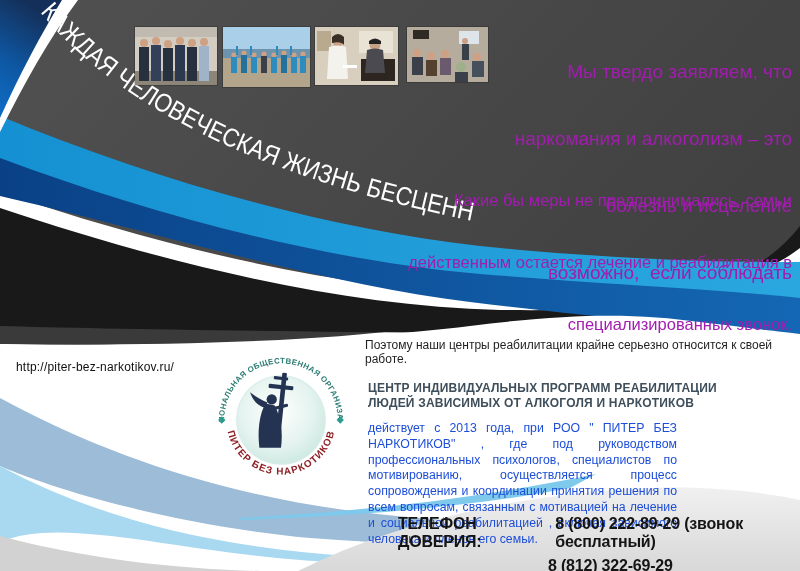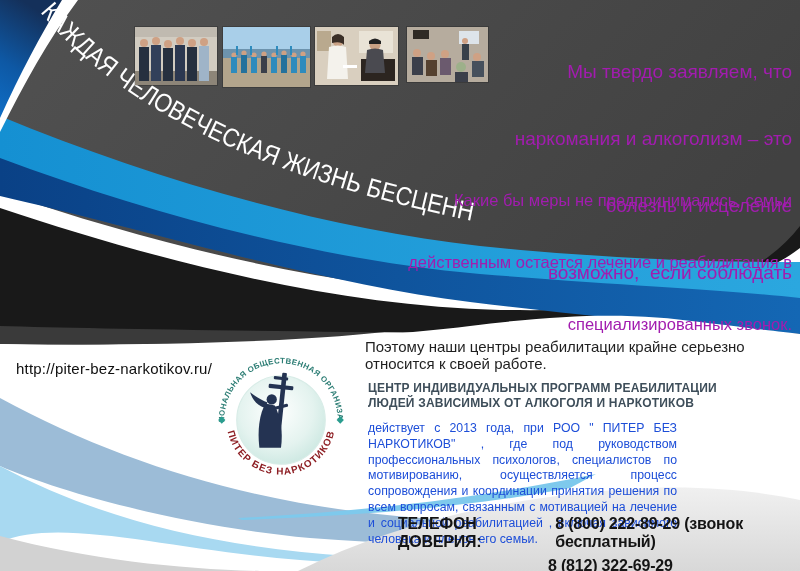--- a/index.html
+++ b/index.html
@@ -9,25 +9,25 @@
   }
   #poster svg{display:block;}
   .abs{position:absolute;}
   #bg{position:absolute;left:0;top:0;width:800px;height:571px;}
   #slogan-svg{position:absolute;left:0;top:0;width:540px;height:270px;pointer-events:none;}
   #slogan-svg text{fill:#ffffff;font-size:26px;font-weight:500;}
   .statement{right:8px;text-align:right;color:#a21caf;white-space:pre-wrap;}
   .statement .ln{display:block;}
   #statement1{top:16px;width:320px;font-size:19px;line-height:22.4px;}
   #statement2{top:148px;width:390px;font-size:16.5px;line-height:20.8px;}
-  #mid-note{left:365px;top:338px;font-size:15px;color:#1f1f1f;}
+  #mid-note{left:365px;top:338px;font-size:12px;color:#1f1f1f;}
   #program-heading{left:368px;top:381px;font-size:12px;font-weight:bold;color:#3e4e5a;line-height:14.5px;letter-spacing:.2px;}
   #program-heading .ln{display:block;}
   #program-body{left:368px;top:421px;width:309px;font-size:12.3px;line-height:15.8px;color:#1d4ed8;text-align:justify;}
-  #site-url{left:16px;top:360px;font-size:15px;color:#0f0f0f;letter-spacing:.2px;cursor:pointer;}
+  #site-url{left:16px;top:360px;font-size:12px;color:#0f0f0f;letter-spacing:.2px;cursor:pointer;}
   #logo-svg{position:absolute;left:215px;top:352px;width:132px;height:136px;}
   #contact{left:398px;top:515px;color:#141414;font-weight:bold;font-size:16px;letter-spacing:-0.2px;}
   #contact .row1{display:flex;gap:18px;}
   #contact .phone2{margin-left:150px;margin-top:6px;}
   .photo{position:absolute;top:27px;box-shadow:0 0 0 1px rgba(0,0,0,.18);}
 </style>
 </head>
 <body>
 
 <div id="poster">

